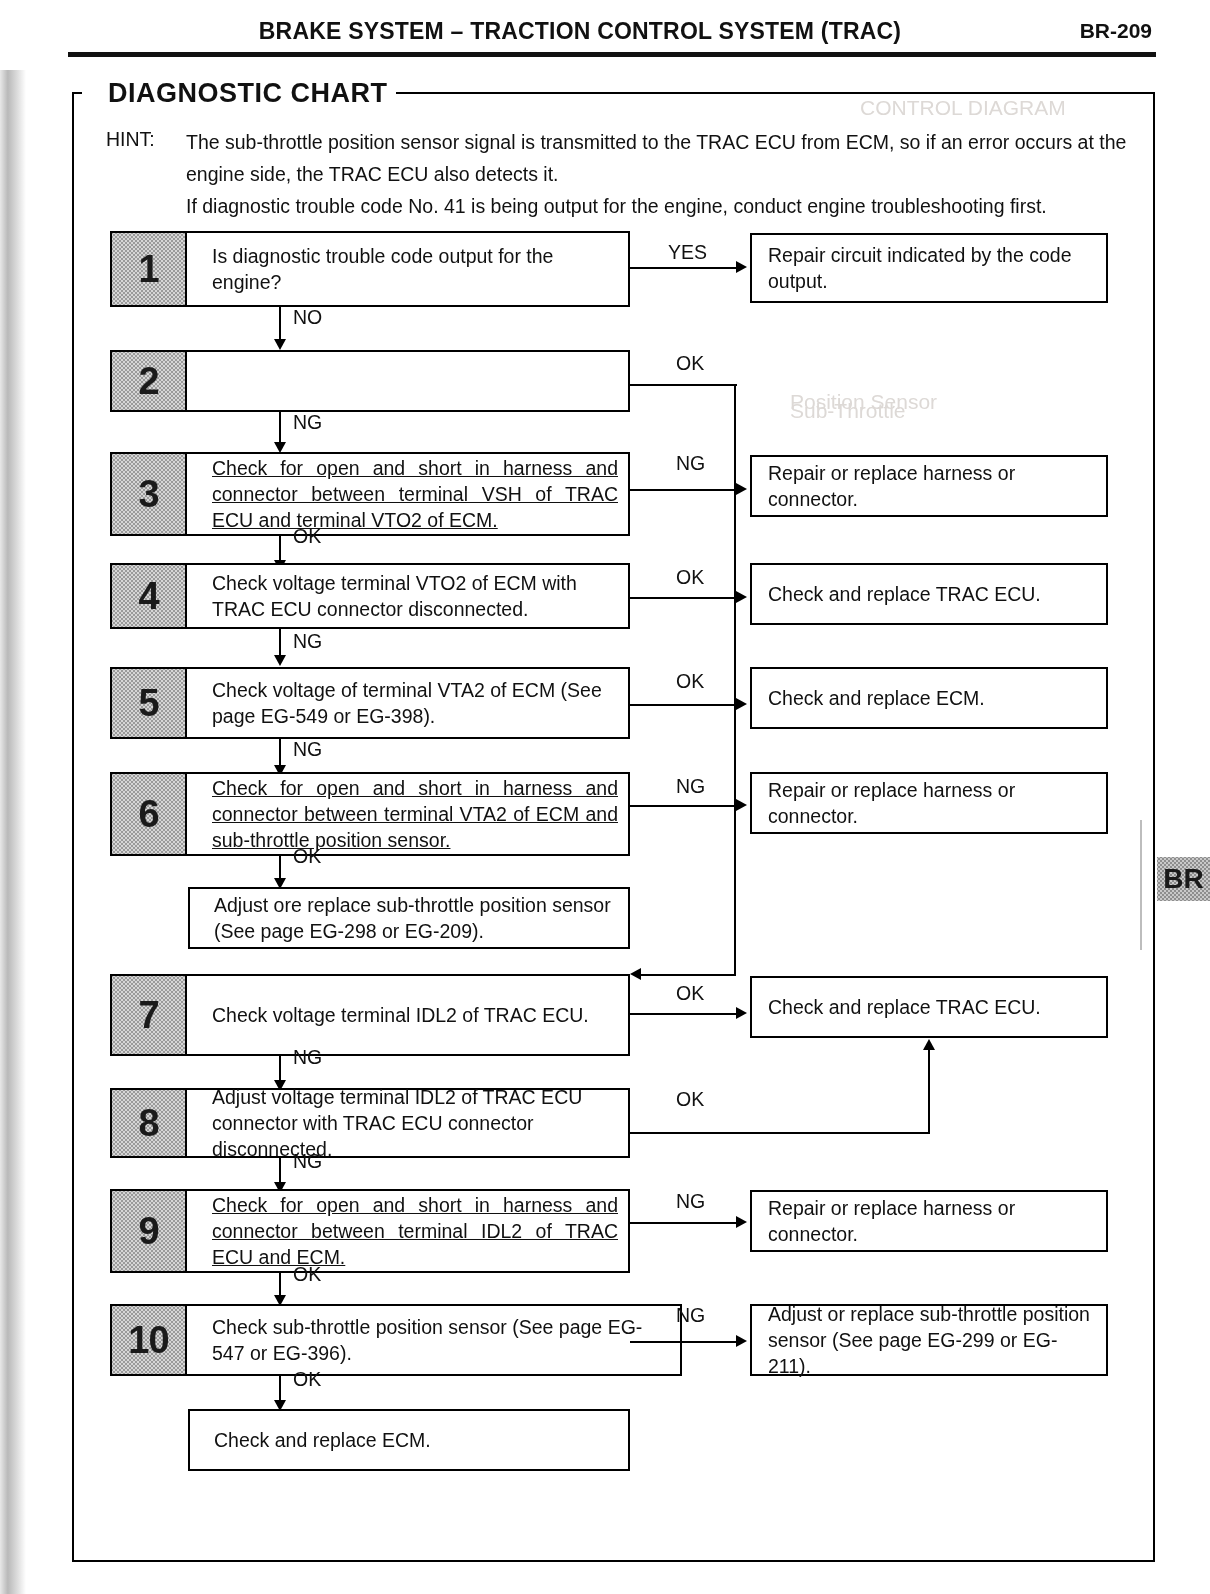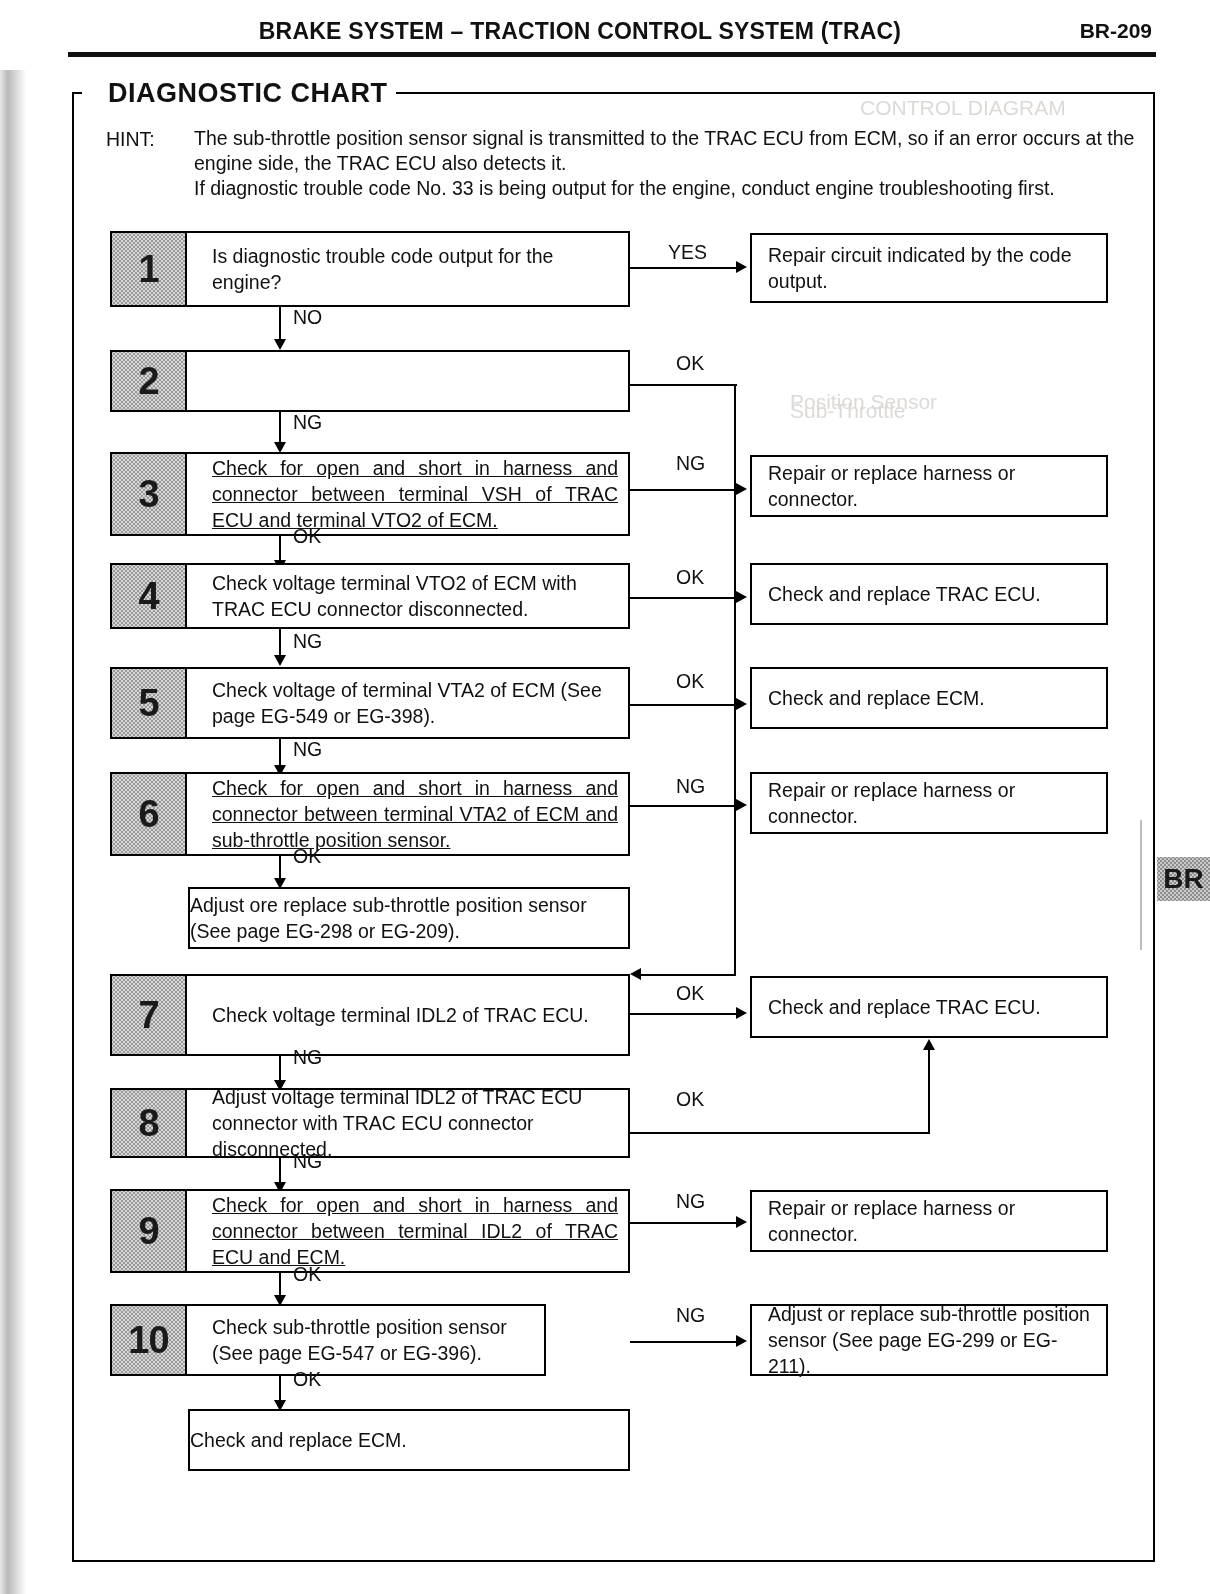--- a/index.html
+++ b/index.html
@@ -22,40 +22,40 @@
   
   .frame{position:absolute;left:72px;top:92px;width:1083px;height:1470px;
      border:2px solid #000;box-sizing:border-box;}
   .frame-notch{position:absolute;left:82px;top:90px;width:310px;height:6px;background:#fff;}
   .sect-title{position:absolute;left:100px;top:78px;font-size:27px;font-weight:bold;
      letter-spacing:.5px;background:#fff;padding:0 8px;white-space:nowrap;}
 
   
   .hint-label{position:absolute;left:106px;top:128px;font-size:19.5px;white-space:nowrap;}
   .hint-body{position:absolute;left:186px;top:126px;width:946px;font-size:19.5px;
-     line-height:25px;margin-left:8px;}
+     line-height:32px;}
   .hint-body p{margin:0;}
 
   
   .box{position:absolute;border:2.4px solid #000;box-sizing:border-box;background:#fff;}
   .numcell{position:absolute;left:0;top:0;width:75px;height:100%;
      border-right:2.4px solid #000;box-sizing:border-box;
      background-color:#d6d6d6;
      background-image:
         radial-gradient(#9a9a9a 37%, transparent 38%),
         radial-gradient(#9a9a9a 37%, transparent 38%);
      background-size:4px 4px;
      background-position:0 0, 2px 2px;
      display:flex;align-items:center;justify-content:center;}
   .numcell span{font-size:38px;font-weight:bold;color:#1a1a1a;line-height:1;
      letter-spacing:-1px;}
   .boxtext{position:absolute;left:86px;top:0;right:0;height:100%;
      display:flex;align-items:center;padding:0 10px 0 14px;box-sizing:border-box;}
   .boxtext span{font-size:19.5px;line-height:26px;display:block;}
-  .plainbox .boxtext{left:0;padding-left:0;}
+  .plainbox .boxtext{left:0;padding-left:24px;}
   .rbox .boxtext{left:0;padding-left:16px;}
   .just span{text-align:justify;text-align-last:left;text-decoration:underline;}
 
   
   .vline{position:absolute;width:2.4px;background:#000;}
   .hline{position:absolute;height:2.4px;background:#000;}
   .arw-d{position:absolute;width:0;height:0;border-left:6.5px solid transparent;
      border-right:6.5px solid transparent;border-top:11px solid #000;}
   .arw-r{position:absolute;width:0;height:0;border-top:6.5px solid transparent;
      border-bottom:6.5px solid transparent;border-left:11px solid #000;}
@@ -96,21 +96,21 @@
 <div class="frame-notch"></div>
 <div class="sect-title">DIAGNOSTIC CHART</div>
 
 <div class="ghost" style="left:860px;top:96px;">CONTROL DIAGRAM</div>
 <div class="ghost" style="left:790px;top:360px;margin-top:39px;">Sub-Throttle</div>
 <div class="ghost" style="left:790px;top:390px;">Position Sensor</div>
 
 <div class="hint-label">HINT:</div>
 <div class="hint-body">
   <p>The sub-throttle position sensor signal is transmitted to the TRAC ECU from ECM, so if an error occurs at the engine side, the TRAC ECU also detects it.</p>
-  <p>If diagnostic trouble code No. 33 is being output for the engine, conduct engine troubleshooting first.</p>
+  <p>If diagnostic trouble code No. 41 is being output for the engine, conduct engine troubleshooting first.</p>
 </div>
 
 <div class="box" style="left:110px;top:231px;width:520px;height:76px;">
   <div class="numcell">
       <span>1</span>
     </div>
   <div class="boxtext">
       <span>Is diagnostic trouble code output for the engine?</span>
     </div>
 </div>
@@ -287,21 +287,21 @@
 <div class="vline" style="left:279px;top:1273px;height:28px;"></div>
 <div class="arw-d" style="left:274px;top:1295px;"></div>
 <div class="elabel" style="left:293px;top:1263px;">OK</div>
 
 <div class="box rbox" style="left:750px;top:1190px;width:358px;height:62px;">
   <div class="boxtext">
       <span>Repair or replace harness or connector.</span>
     </div>
 </div>
 
-<div class="box" style="left:110px;top:1304px;width:436px;height:72px;">
+<div class="box" style="left:110px;top:1304px;width:572px;height:72px;">
   <div class="numcell">
       <span>10</span>
     </div>
   <div class="boxtext">
       <span>Check sub-throttle position sensor (See page EG-547 or EG-396).</span>
     </div>
 </div>
 <div class="hline" style="left:630px;top:1341px;width:106px;"></div>
 <div class="arw-r" style="left:736px;top:1335px;"></div>
 <div class="elabel" style="left:676px;top:1304px;">NG</div>

